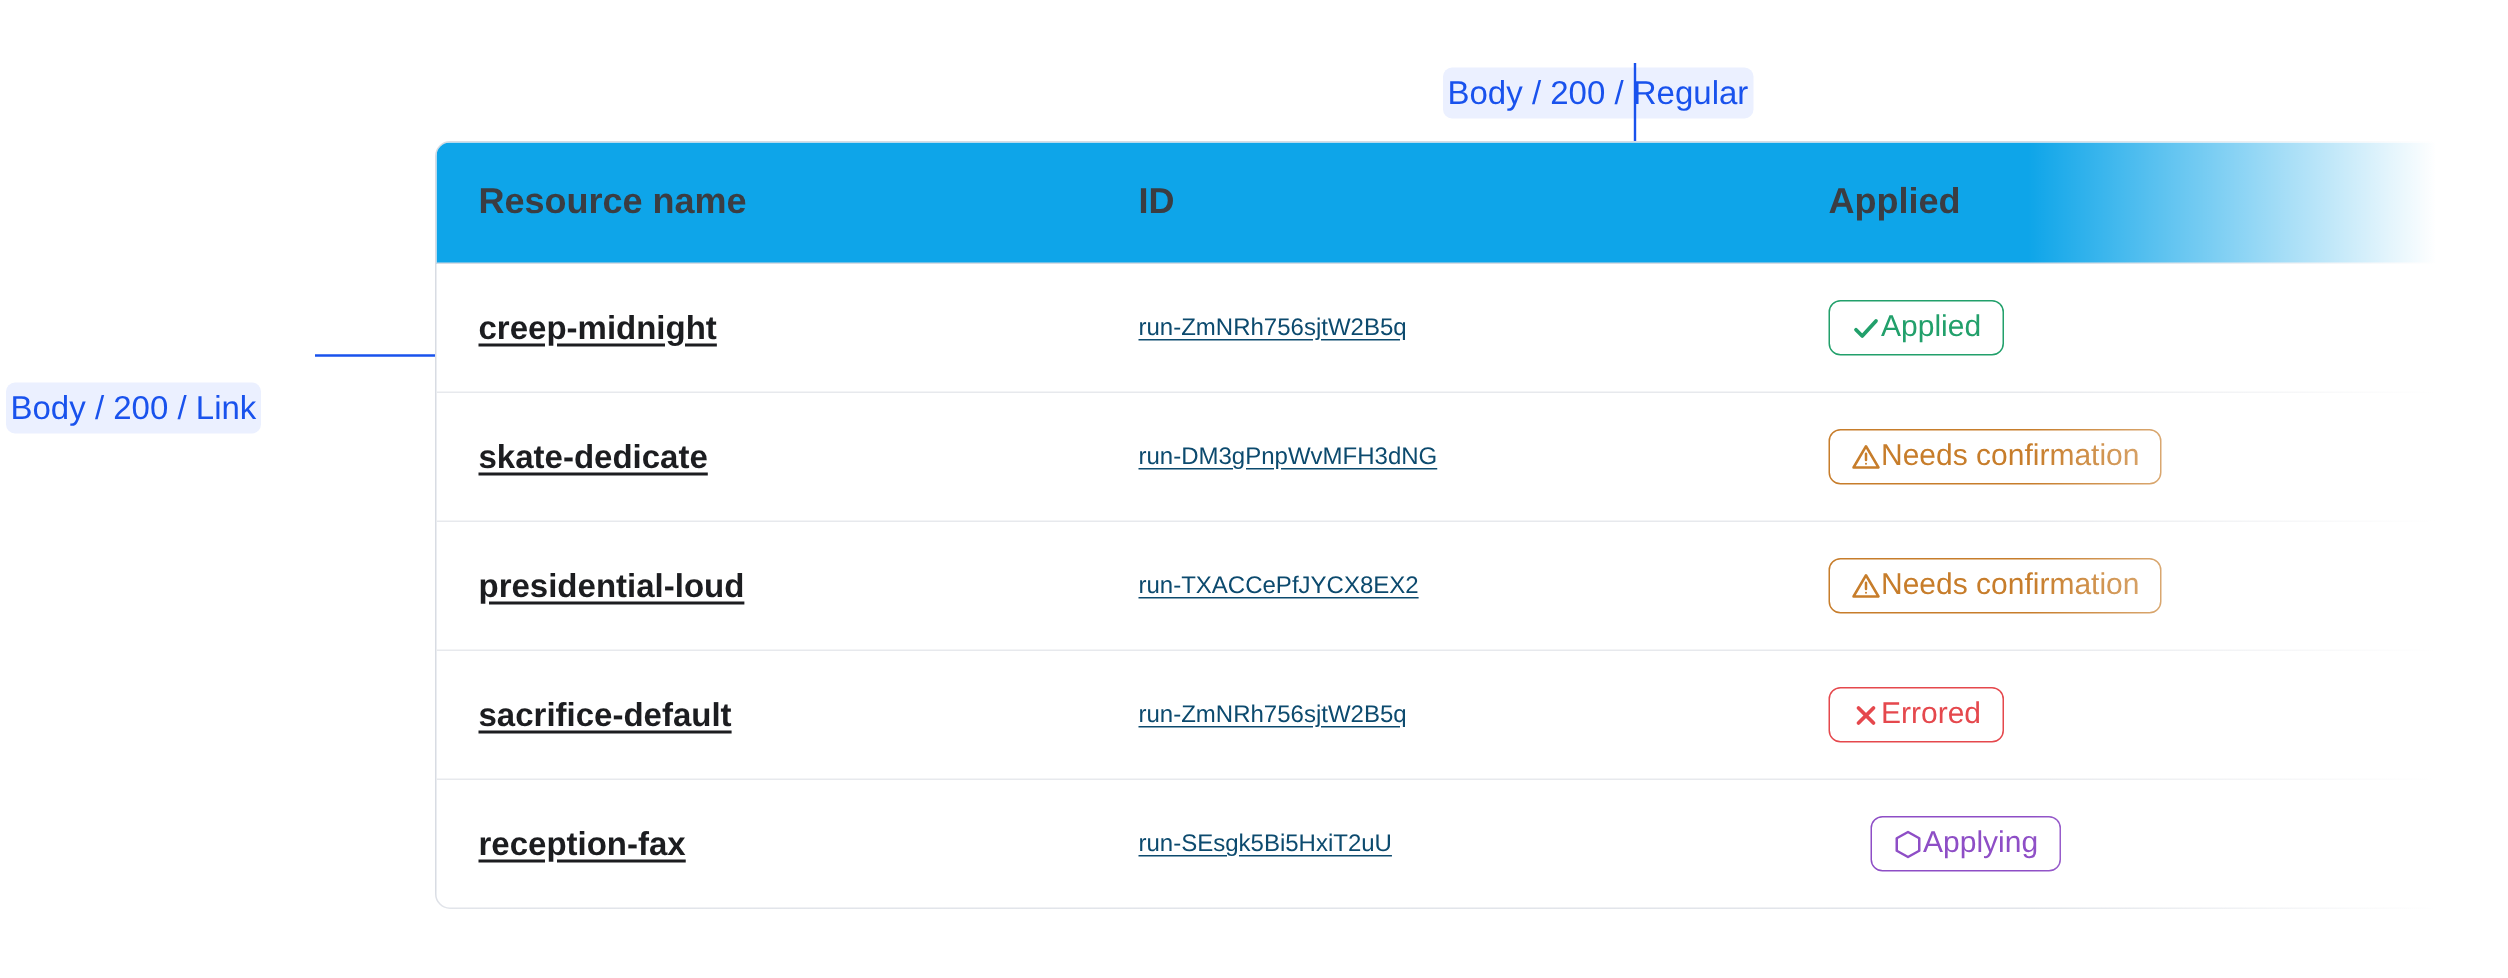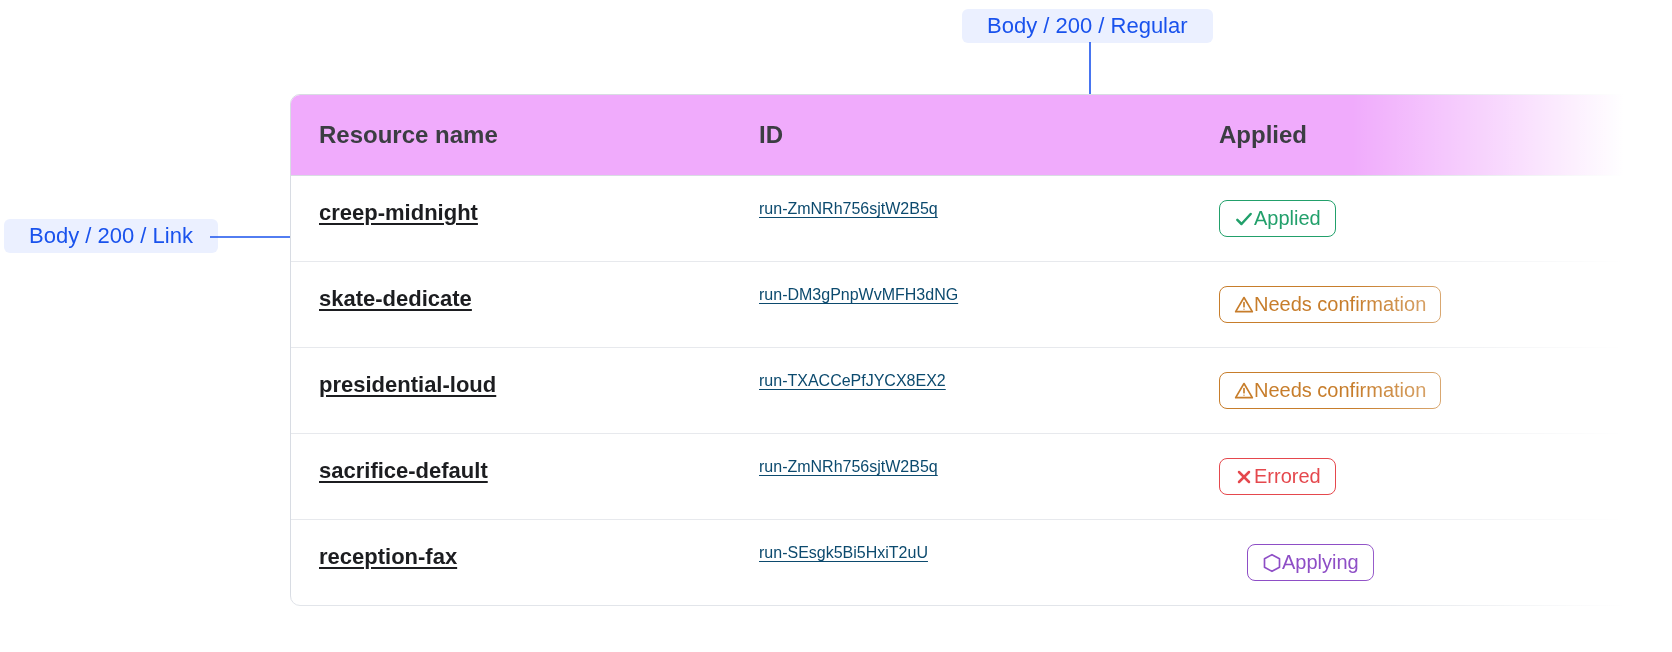--- a/index.html
+++ b/index.html
@@ -5,23 +5,24 @@
   * { box-sizing: border-box; margin: 0; padding: 0; }
   html, body { width: 1672px; height: 652px; background: #fff; font-family: -apple-system, BlinkMacSystemFont, "Segoe UI", Helvetica, Arial, sans-serif; overflow: hidden; }
 
   
   .anno-tag {
     position: absolute;
     background: #ebf0ff;
     color: #1952ed;
     font-size: 22px;
     font-weight: 500;
-    padding: 4px 25px;
+    padding: 4px 3px;
     border-radius: 6px;
     white-space: nowrap;
+    margin-top: 36px;
   }
   .anno-tag.link-tag { top: 219px; left: 4px; }
   .anno-tag.reg-tag  { top: 9px;  left: 962px; }
 
   
   .leader { position: absolute; overflow: visible; pointer-events: none; }
   .leader circle { fill: #1952ed; }
   .leader line, .leader path { stroke: #1952ed; stroke-width: 1.6; fill: none; }
 
   
@@ -30,32 +31,32 @@
     top: 94px;
     left: 290px;
     width: 1374px;
     border: 1px solid #d8dce3;
     border-radius: 10px;
     background: #fff;
     overflow: hidden;
   }
   .thead {
     display: flex;
-    background: #f0abfc;
+    background: #0ea5e9;
     border-bottom: 1px solid #d8dce3;
     padding: 26px 28px;
   }
   .thead .col { font-size: 24px; font-weight: 700; color: #3b3d42; }
   .col-name   { flex: 0 0 440px; }
   .col-id     { flex: 0 0 460px; }
   .col-status { flex: 0 0 220px; }
 
   .trow {
     display: flex;
-    align-items: flex-start;
+    align-items: center;
     padding: 24px 28px;
     border-bottom: 1px solid #e7e9ed;
   }
   .trow:last-child { border-bottom: 0; }
 
   .link-cell {
     font-size: 22px;
     font-weight: 600;
     color: #1c1d20;
     text-decoration: underline;

